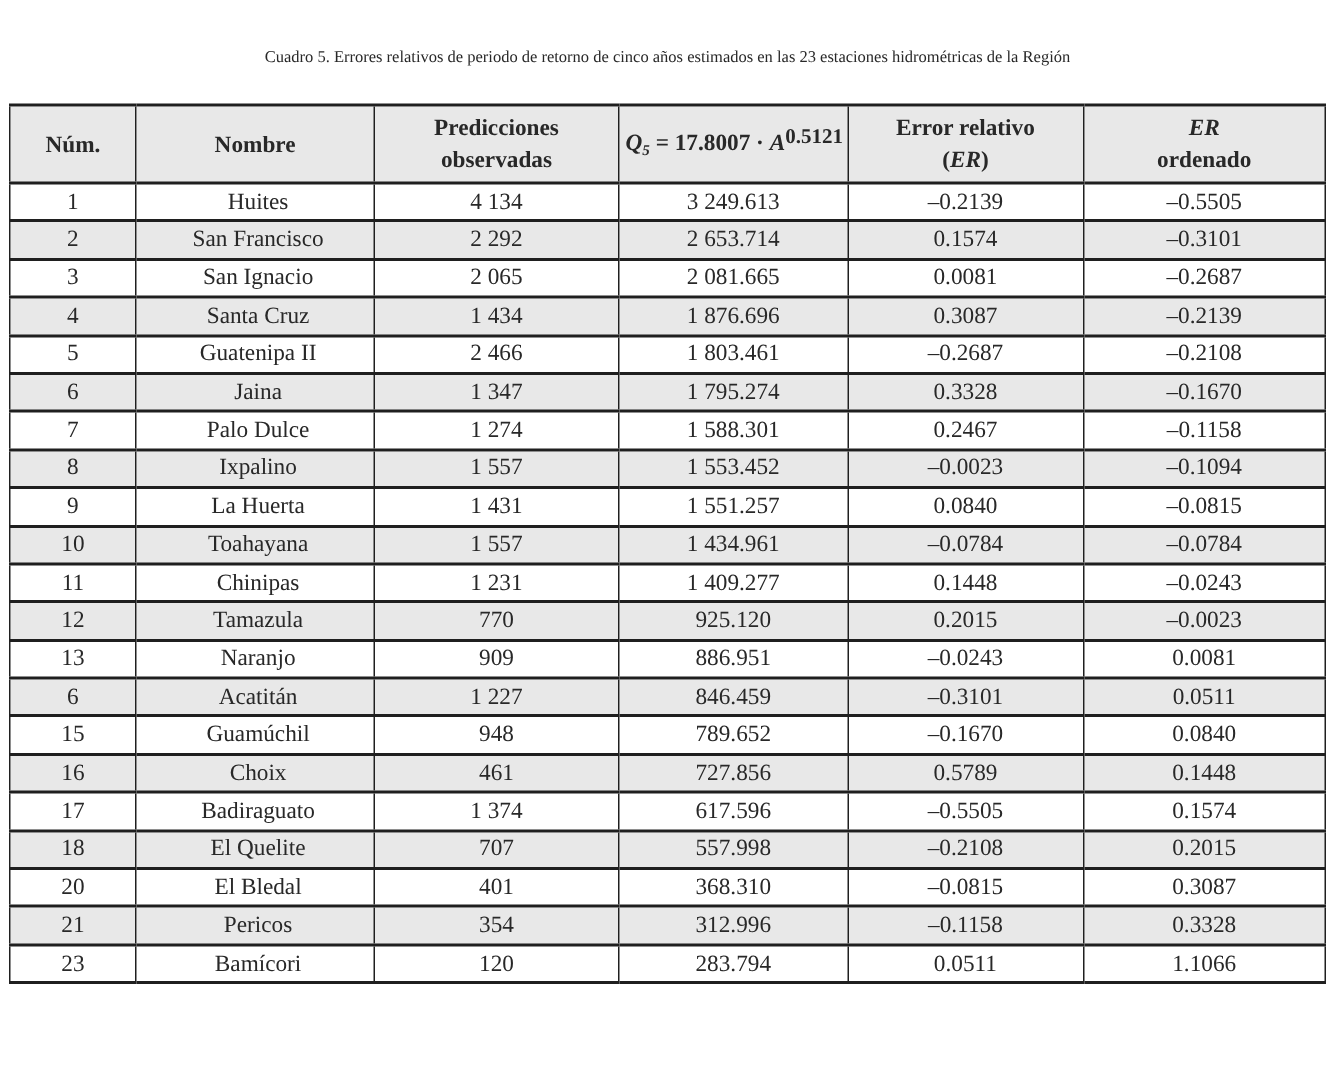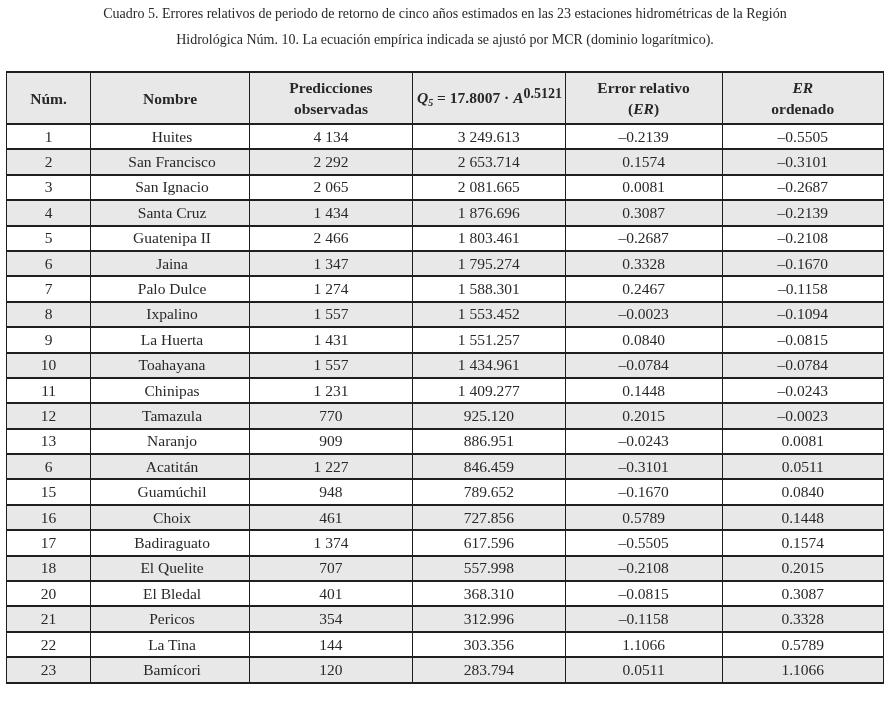--- a/index.html
+++ b/index.html
@@ -6,23 +6,23 @@
     margin: 0;
     padding: 0;
     background: #ffffff;
     width: 890px;
     height: 725px;
     font-family: "Liberation Serif", "DejaVu Serif", serif;
     color: #282828;
     overflow: hidden;
   }
   .caption {
-    margin-top: 1px;
+    margin-top: 25px;
     text-align: center;
-    font-size: 14px;
+    font-size: 11px;
     line-height: 26px;
   }
   table.data-table {
     border-collapse: collapse;
     margin: 18px auto 0 auto;
     width: 878px;
     table-layout: fixed;
   }
   th, td {
     border-left: 1px solid #1f1f1f;
@@ -72,21 +72,20 @@
   col.c-pred { width: 18.6%; }
   col.c-q5 { width: 17.4%; }
   col.c-er { width: 17.9%; }
   col.c-erord { width: 18.4%; }
 </style>
 </head>
 <body>
 
 <div class="caption">
   <div>Cuadro 5. Errores relativos de periodo de retorno de cinco años estimados en las 23 estaciones hidrométricas de la Región</div>
-  <div>Hidrológica Núm. 10. La ecuación empírica indicada se ajustó por MCR (dominio logarítmico).</div>
 </div>
 
 <table class="data-table">
   <colgroup>
     <col class="c-num">
       <col class="c-nombre">
       <col class="c-pred">
       <col class="c-q5">
       <col class="c-er">
       <col class="c-erord">
@@ -271,28 +270,20 @@
       </tr>
       <tr>
         <td>21</td>
         <td class="left">Pericos</td>
         <td>354</td>
         <td>312.996</td>
         <td>–0.1158</td>
         <td>0.3328</td>
       </tr>
       <tr>
-        <td>22</td>
-        <td class="left">La Tina</td>
-        <td>144</td>
-        <td>303.356</td>
-        <td>1.1066</td>
-        <td>0.5789</td>
-      </tr>
-      <tr>
         <td>23</td>
         <td class="left">Bamícori</td>
         <td>120</td>
         <td>283.794</td>
         <td>0.0511</td>
         <td>1.1066</td>
       </tr>
     </tbody>
 </table>
 

